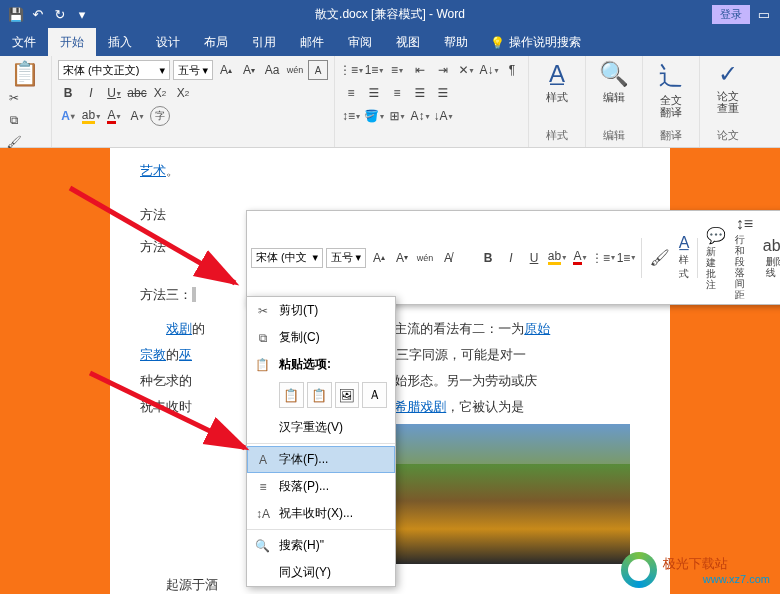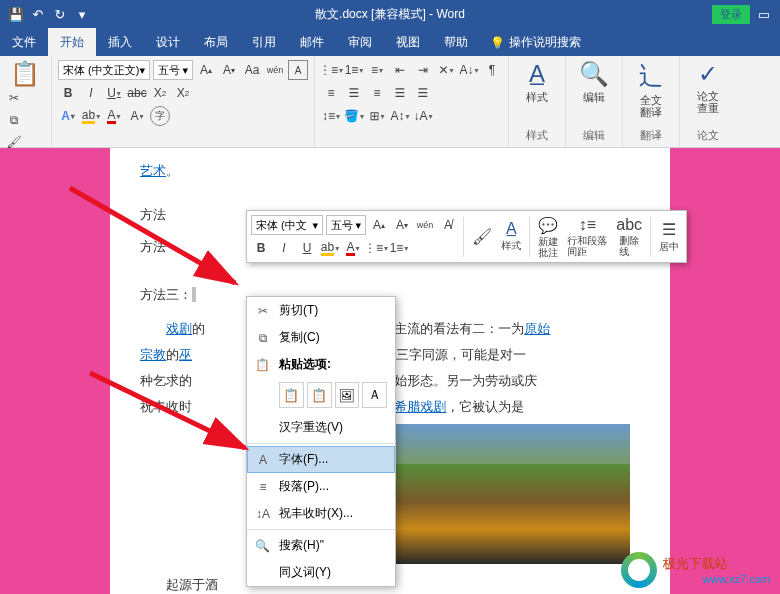--- a/index.html
+++ b/index.html
@@ -4,49 +4,49 @@
 <style>
 * { margin: 0; padding: 0; box-sizing: border-box; font-family: "Microsoft YaHei", "SimSun", sans-serif; }
 body { width: 780px; height: 594px; overflow: hidden; background: #fff; position: relative; }
 
 
 .titlebar { background: #2b579a; height: 28px; display: flex; align-items: center; color: #fff; font-size: 12px; position: relative; }
 .qat { display: flex; align-items: center; gap: 6px; padding: 0 8px; }
 .qat .icon, .titlebar .win-btn { width: 16px; height: 16px; display: flex; align-items: center; justify-content: center; font-size: 13px; color: #fff; }
 .title-text { position: absolute; left: 50%; transform: translateX(-50%); font-size: 12px; }
 .title-right { margin-left: auto; display: flex; align-items: center; gap: 6px; padding-right: 8px; }
-.login-btn { background: #22c55e; color: #2b579a; font-size: 11px; padding: 2px 8px; border: none; }
+.login-btn { background: #c4b5fd; color: #2b579a; font-size: 11px; padding: 2px 8px; border: none; }
 
 
 .ribbon-tabs { background: #2b579a; height: 28px; display: flex; align-items: flex-start; color: #fff; font-size: 12px; }
 .tab { padding: 6px 12px; cursor: pointer; }
 .tab.active { background: #f3f3f3; color: #2b579a; }
 .tell-me { display: flex; align-items: center; gap: 4px; padding: 6px 10px; }
 
 
 .ribbon { background: #f3f3f3; height: 92px; border-bottom: 1px solid #d4d4d4; display: flex; }
 .group { border-right: 1px solid #e1e1e1; padding: 4px 6px; display: flex; flex-direction: column; }
 .group-label { font-size: 11px; color: #666; text-align: center; margin-top: auto; padding-top: 2px; }
 .font-controls { display: flex; flex-direction: column; gap: 3px; }
 .row { display: flex; align-items: center; gap: 3px; }
 .combo { background: #fff; border: 1px solid #c0c0c0; font-size: 11px; height: 20px; display: flex; align-items: center; padding: 0 4px; }
-.combo.font-name { width: 92px; }
+.combo.font-name { width: 112px; }
 .combo.font-size { width: 40px; }
 .btn-icon { width: 20px; height: 20px; display: flex; align-items: center; justify-content: center; font-size: 12px; color: #444; background: transparent; border: none; }
 .btn-icon.bold { font-weight: bold; }
 .btn-icon.italic { font-style: italic; }
 .btn-icon.underline { text-decoration: underline; }
 .btn-icon.strike { text-decoration: line-through; }
 .btn-icon sup, .btn-icon sub { font-size: 8px; }
 .big-btn { display: flex; flex-direction: column; align-items: center; justify-content: center; width: 44px; font-size: 11px; color: #444; gap: 2px; }
 .big-btn .icon-main { font-size: 24px; }
 .paste-btn { width: 38px; }
 
 
-.doc-area { background: #ec4899; height: 446px; padding: 0 40px; overflow: hidden; position: relative; }
+.doc-area { background: #f97316; height: 446px; padding: 0 40px; overflow: hidden; position: relative; }
 .page { background: #fff; margin: 0 auto; width: 560px; min-height: 500px; padding: 10px 30px; font-size: 13px; line-height: 2; color: #333; position: relative; }
 .page a { color: #0563c1; text-decoration: underline; }
 .method-line { margin: 6px 0; }
 
 
 .arrow { position: absolute; z-index: 50; pointer-events: none; }
 
 
 .mini-toolbar { position: absolute; background: #fff; border: 1px solid #c0c0c0; box-shadow: 2px 2px 6px rgba(0,0,0,0.3); z-index: 30; padding: 4px; }
 .mini-row { display: flex; align-items: center; gap: 3px; }
@@ -266,21 +266,21 @@
       <span>这种说法主要依据是</span><a>古希腊戏剧</a><span>，它被认为是</span>
     </div>
 
     <div class="doc-image" style="margin-left:180px"></div>
 
     <div style="text-indent:2em;margin-top:8px"><span>起源于酒</span></div>
   </div>
 
   <div class="mini-toolbar" style="left:246px; top:62px">
     <div class="mini-row">
-      <div style="display:flex;flex-direction:column;gap:3px">
+      <div style="display:flex;flex-direction:row;gap:20px">
         <div class="row">
           <div class="combo" style="width:72px">
               <span>宋体 (中文</span>
               <span style="margin-left:auto">▾</span>
             </div>
           <div class="combo" style="width:40px">
               <span>五号</span>
               <span style="margin-left:auto">▾</span>
             </div>
           <span class="btn-icon">A<sup>▴</sup></span>

